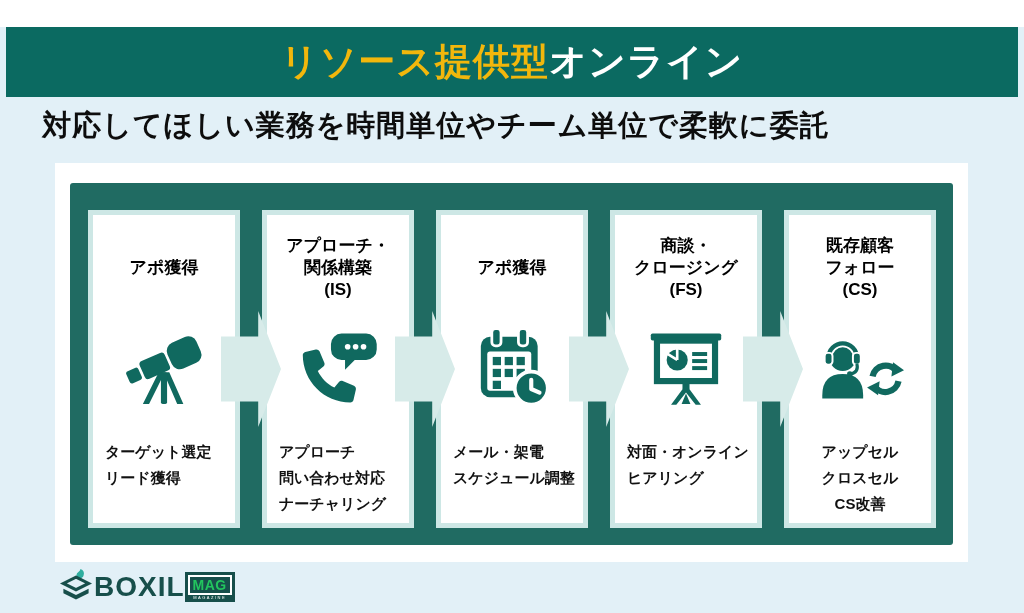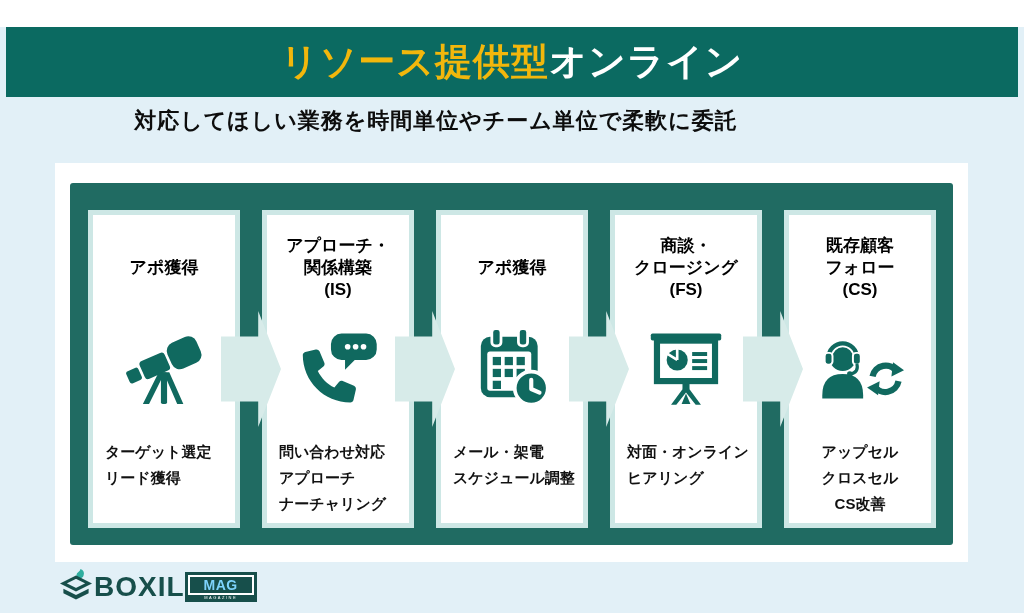--- a/index.html
+++ b/index.html
@@ -13,21 +13,21 @@
   .top-strip { position:absolute; left:0; top:0; width:1024px; height:27px; background:#ffffff; }
   .banner {
     position:absolute; left:6px; top:27px; width:1012px; height:70px;
     background:#0b6a61; display:flex; align-items:center; justify-content:center;
     font-size:37px; font-weight:bold; letter-spacing:1px;
   }
   .banner .hl { color:#f2b70c; }
   .banner .rest { color:#ffffff; }
   .subtitle {
     position:absolute; left:0; top:106px; width:872px; text-align:center;
-    font-size:22px; font-weight:bold; color:#0d0d0d; letter-spacing:1px;
+    font-size:29px; font-weight:bold; color:#0d0d0d; letter-spacing:1px;
   }
   .panel { position:absolute; left:55px; top:163px; width:913px; height:399px; background:#ffffff; }
   .frame {
     position:absolute; left:15px; top:20px; width:883px; height:362px;
     background:#206b62; border-radius:3px;
     display:flex; padding:27px 18px 17px;
   }
   .card {
     flex:0 0 152px; width:152px; background:#ffffff;
     border:5px solid #cde7e5; display:flex; flex-direction:column; z-index:1;
@@ -45,21 +45,21 @@
   }
   .card-desc.center { text-align:center; padding:16px 6px 0 6px; }
   .arrow {
     flex:0 0 60px; width:60px; height:116px; align-self:center;
     margin:0 -19px; z-index:2; background:#d7ebe9;
     clip-path:polygon(0 22%, 62% 22%, 62% 0, 100% 50%, 62% 100%, 62% 78%, 0 78%);
   }
   .footer { position:absolute; left:58px; top:567px; height:40px; display:flex; align-items:center; }
   .logo-text { font-size:28px; font-weight:900; color:#174f4b; letter-spacing:1px; }
   .mag-badge { background:#174f4b; padding:3px 3px 1px; display:flex; flex-direction:column; align-items:center; }
-  .mag-inner { border:2px solid #ffffff; color:#7dd3fc; font-weight:900; font-size:14px; line-height:16px; padding:0 14px; letter-spacing:0.5px; }
+  .mag-inner { border:2px solid #ffffff; color:#22c55e; font-weight:900; font-size:14px; line-height:16px; padding:0 3px; letter-spacing:0.5px; }
   .mag-sub { color:#ffffff; font-size:4px; letter-spacing:1.5px; line-height:6px; }
 </style>
 </head>
 <body>
 
 <div class="top-strip"></div>
 
 <div class="banner">
   <span class="hl">リソース提供型</span>
     <span class="rest">オンライン</span>
@@ -110,22 +110,22 @@
             </g>
           </g>
           <g fill="#ffffff">
             <circle cx="61" cy="27" r="3.2"></circle>
             <circle cx="70" cy="27" r="3.2"></circle>
             <circle cx="79" cy="27" r="3.2"></circle>
           </g>
         </svg>
       </div>
       <div class="card-desc">
+        <div>アプローチ</div>
         <div>問い合わせ対応</div>
-        <div>アプローチ</div>
         <div>ナーチャリング</div>
       </div>
     </div>
 
     <div class="arrow"></div>
 
     <div class="card">
       <div class="card-title">
         <div>アポ獲得</div>
       </div>

